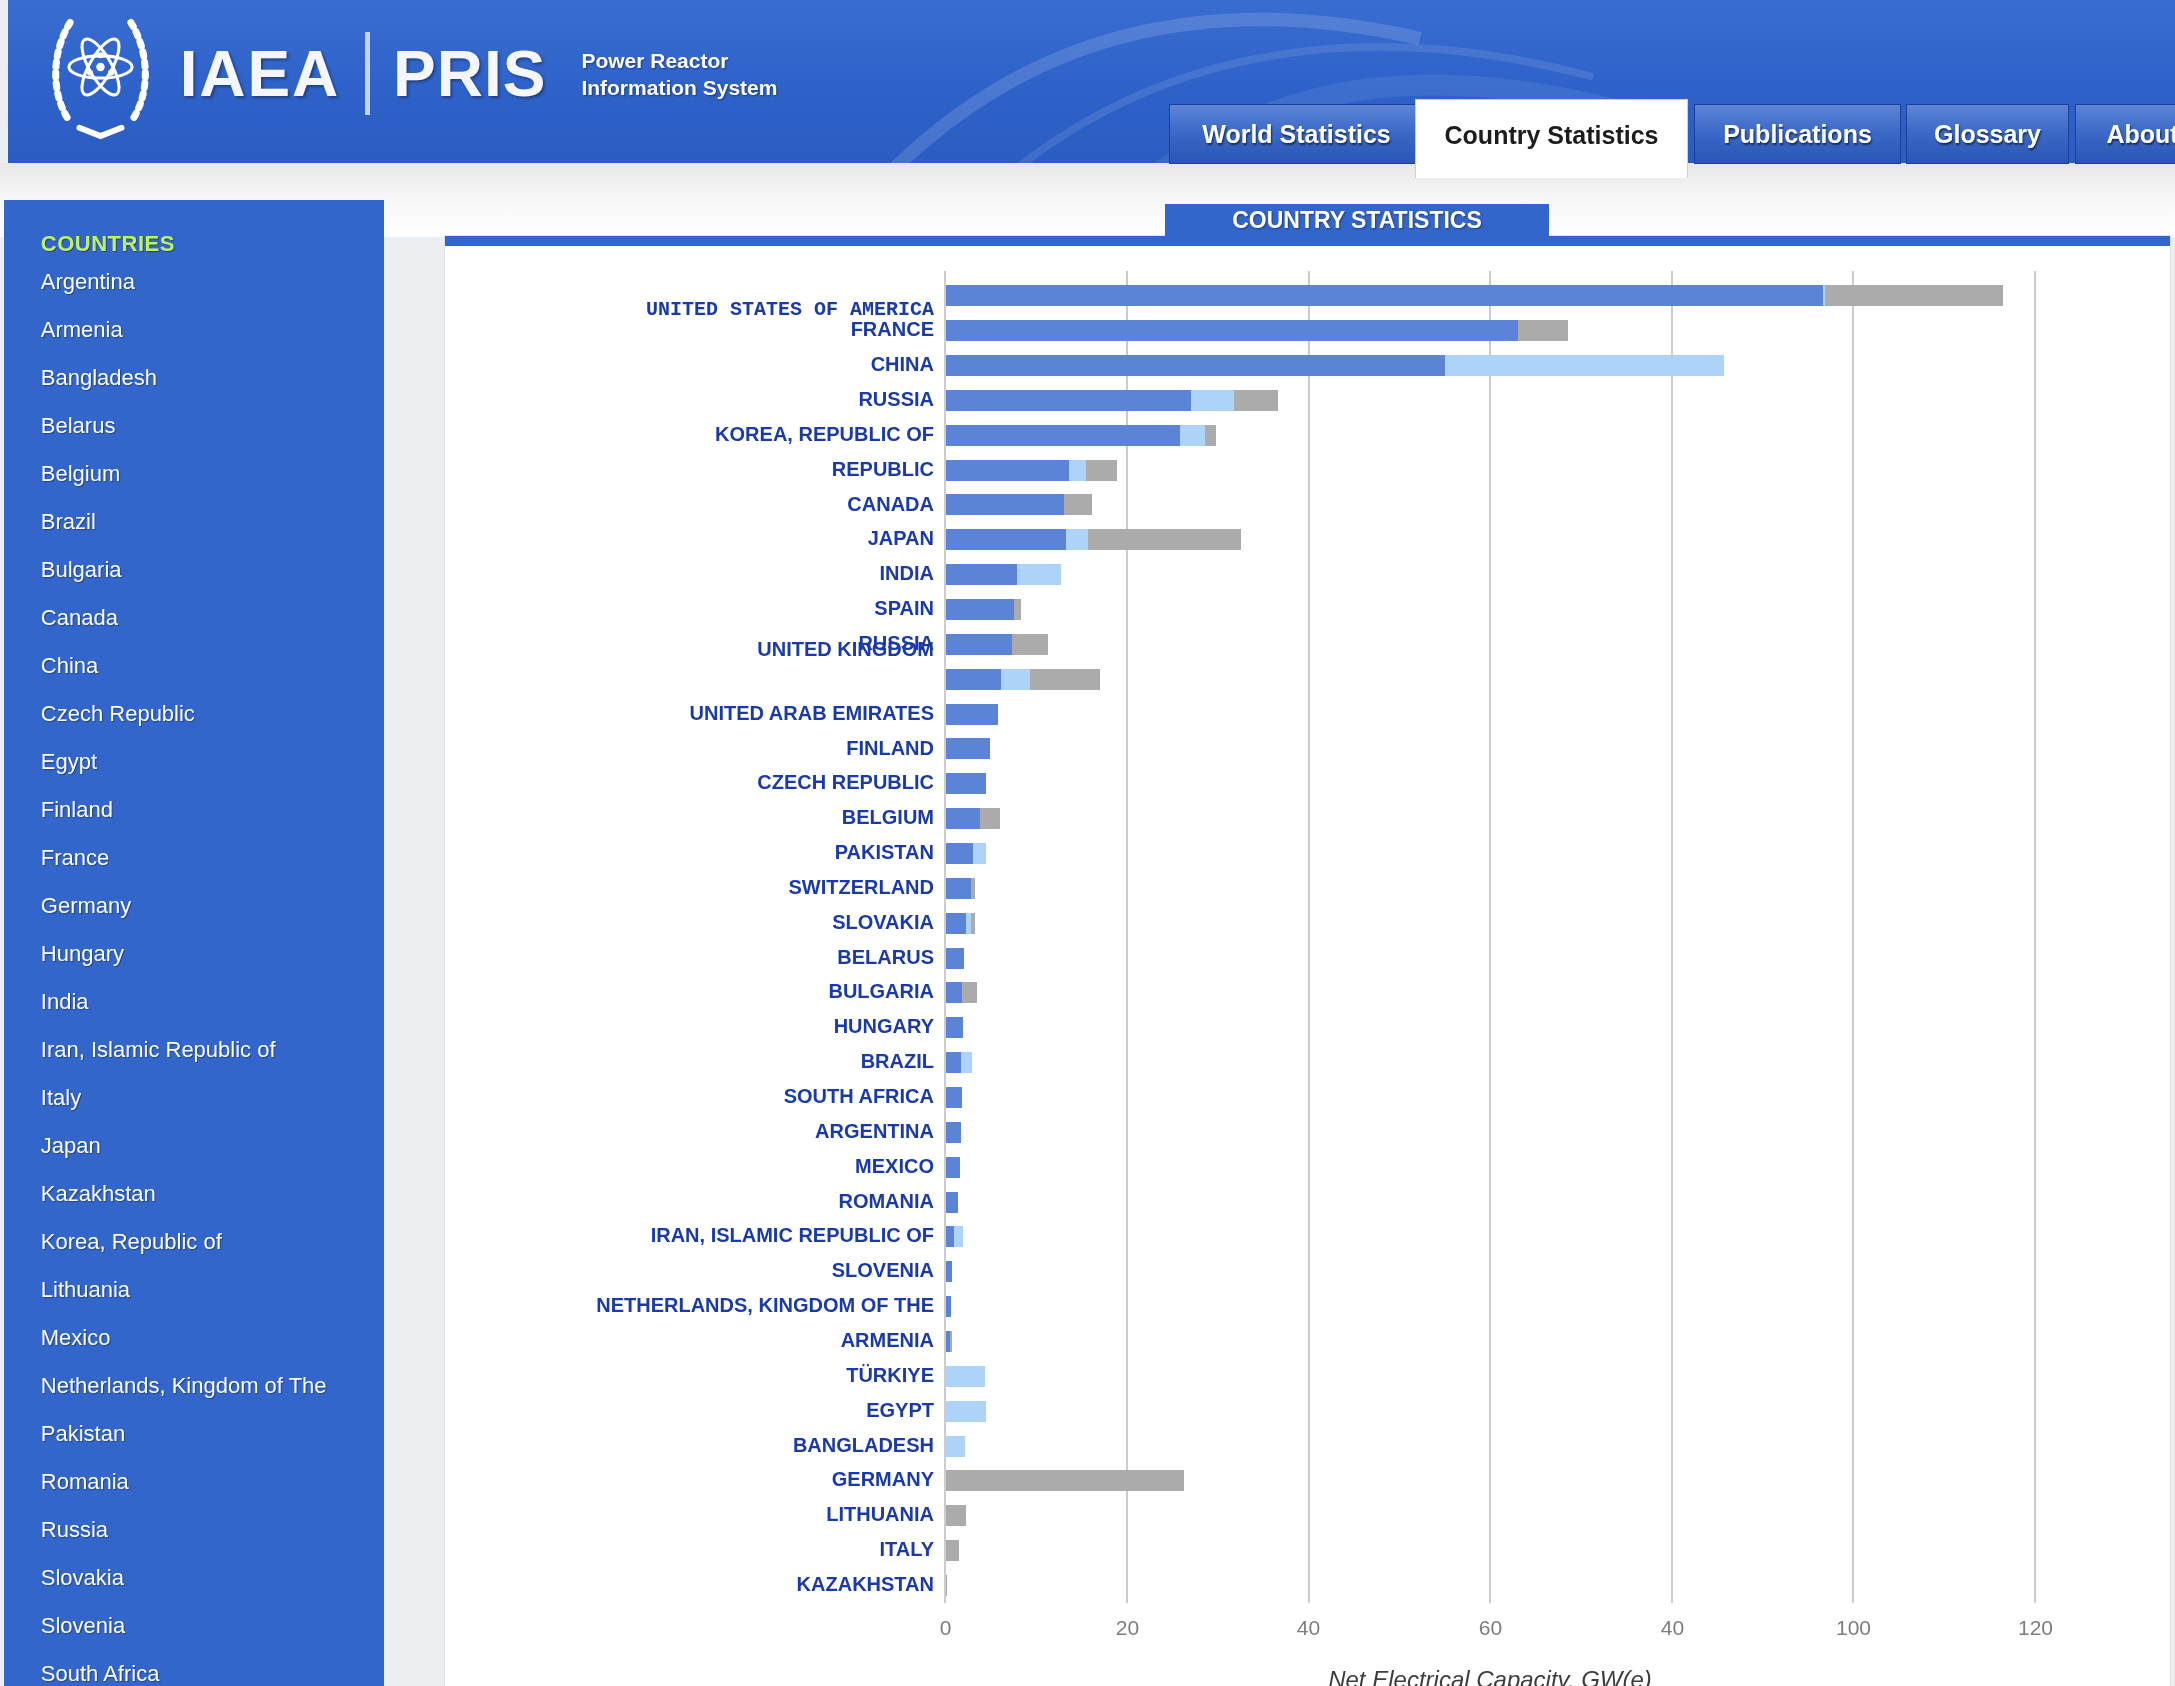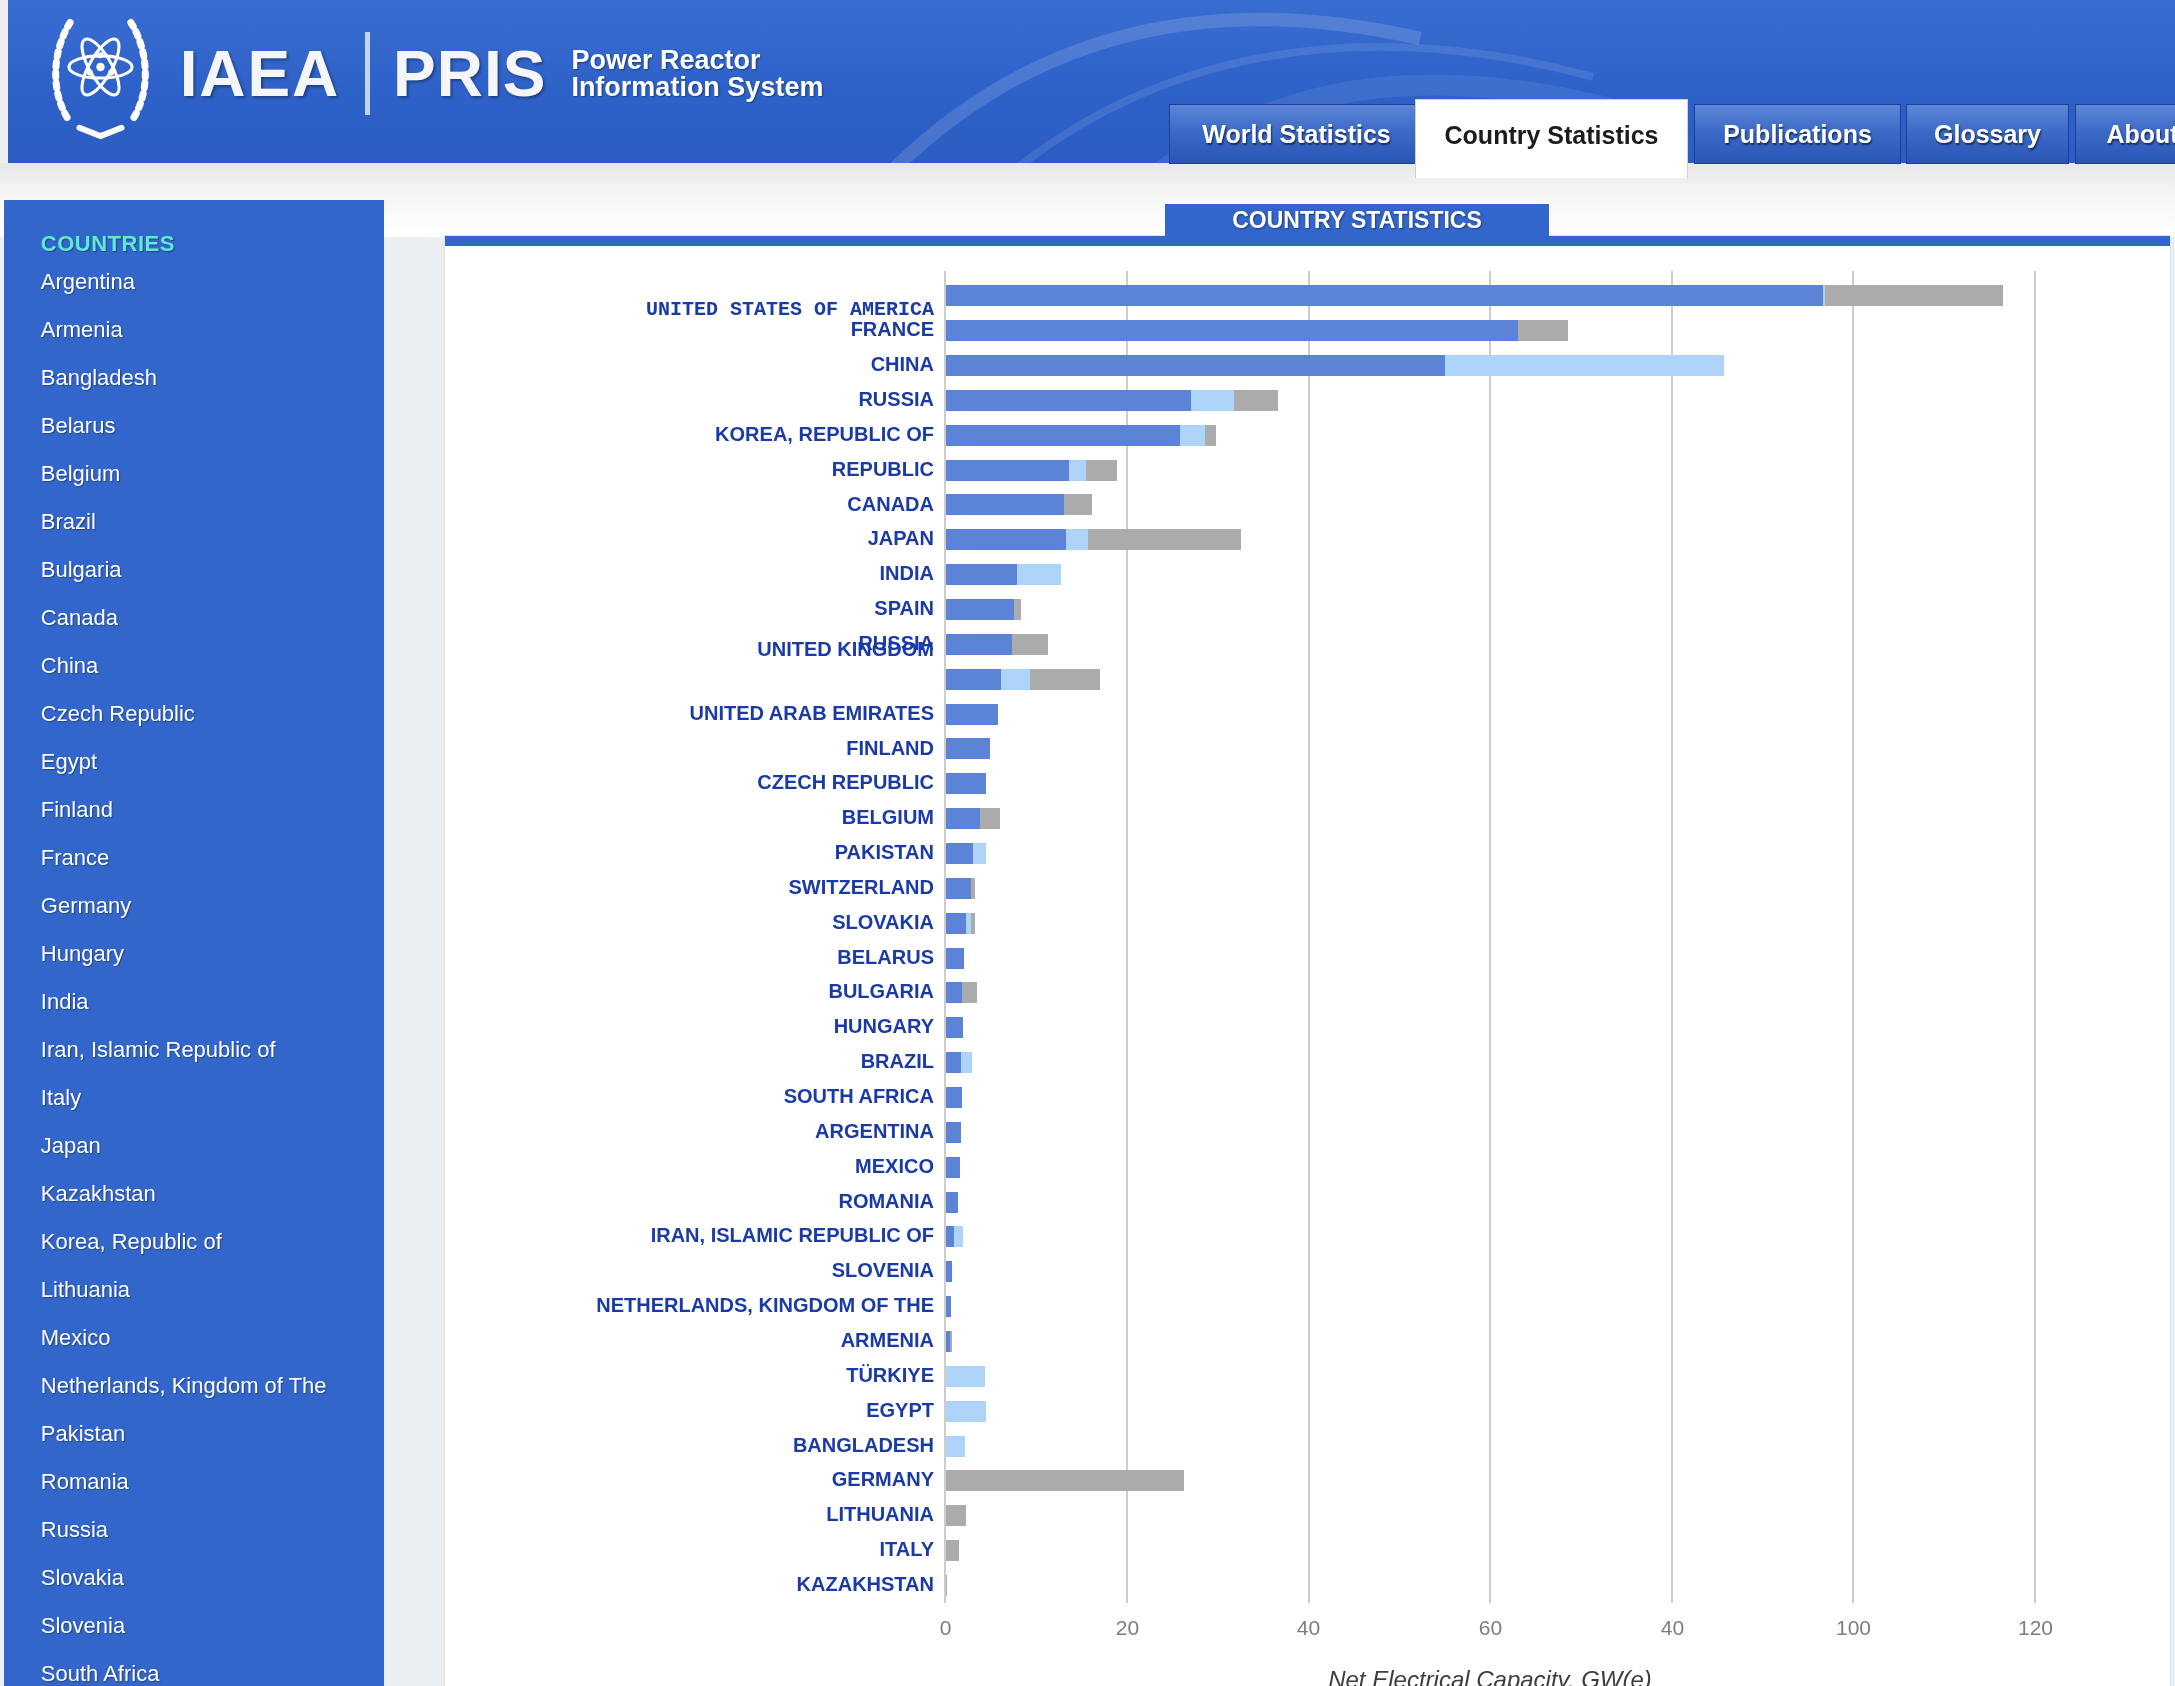--- a/index.html
+++ b/index.html
@@ -15,21 +15,21 @@
     overflow:hidden;
   }
   .header-deco{position:absolute;left:797px;top:-29px;pointer-events:none;}
   .logo-wrap{position:absolute;left:34px;top:5.8px;display:flex;align-items:center;}
   .emblem{margin-right:21px;}
   .logo-iaea{font-size:64px;font-weight:bold;color:#f4f6fb;letter-spacing:1.9px;
     text-shadow:1.9px 1.9px 2.9px rgba(0,0,0,.35);}
   .logo-divider{width:4.8px;height:83px;background:#dfe6f5;margin:0 23px 0 25px;opacity:.85;}
   .logo-pris{font-size:64px;font-weight:bold;color:#f4f6fb;letter-spacing:1px;
     text-shadow:1.9px 1.9px 2.9px rgba(0,0,0,.35);}
-  .logo-tagline{margin-left:25px;color:#ffffff;font-weight:bold;font-size:27px;
+  .logo-tagline{margin-left:35px;color:#ffffff;font-weight:bold;font-size:21px;
     line-height:27px;text-shadow:1px 1px 1.9px rgba(0,0,0,.4);}
   
   .nav-tabs{position:absolute;left:1169px;top:0;width:1057px;height:179px;z-index:6;}
   .tab{
     position:absolute;top:104px;height:60px;box-sizing:border-box;
     background:linear-gradient(180deg,#5e86d8 0%,#3c6ac7 45%,#2a55b6 100%);
     border:1px solid #1d3f95;color:#fff;font-weight:bold;font-size:25px;
     display:flex;align-items:center;justify-content:center;
     text-shadow:1px 1.9px 1.9px rgba(0,0,0,.55);cursor:pointer;
   }
@@ -43,21 +43,21 @@
   .tab:nth-child(3){left:525px;width:207px;}
   .tab:nth-child(4){left:737px;width:163px;}
   .tab:nth-child(5){left:906px;width:135px;}
   
   .seam{position:absolute;left:0;top:163px;width:2176px;height:74px;
     background:linear-gradient(180deg,#e7e7e7 0%,#f6f6f6 45%,#ffffff 100%);}
   
   .sidebar{position:absolute;left:3.8px;top:200px;width:380px;bottom:0;
     background:#3366cb;z-index:2;}
   .sidebar-heading{position:absolute;left:37px;top:31px;font-size:22px;font-weight:bold;
-    color:#5eead4;text-shadow:1px 1px 1px rgba(0,0,0,.35);letter-spacing:0.5px;}
+    color:#bef264;text-shadow:1px 1px 1px rgba(0,0,0,.35);letter-spacing:0.5px;}
   .sidebar-list{position:absolute;left:37px;top:58px;right:9.6px;list-style:none;margin:0;padding:0;}
   .sidebar-list li{height:48px;line-height:48px;font-size:22px;color:#ffffff;
     text-shadow:1px 1px 1px rgba(0,0,0,.35);white-space:nowrap;cursor:pointer;}
   
   .banner{position:absolute;left:1165px;top:204px;width:384px;height:33px;z-index:5;
     background:#3366cb;color:#fff;font-weight:bold;font-size:23px;
     display:flex;align-items:center;justify-content:center;
     text-shadow:1px 1px 1.9px rgba(0,0,0,.4);}
   
   .panel{position:absolute;left:445px;top:236px;width:1725px;bottom:0;

